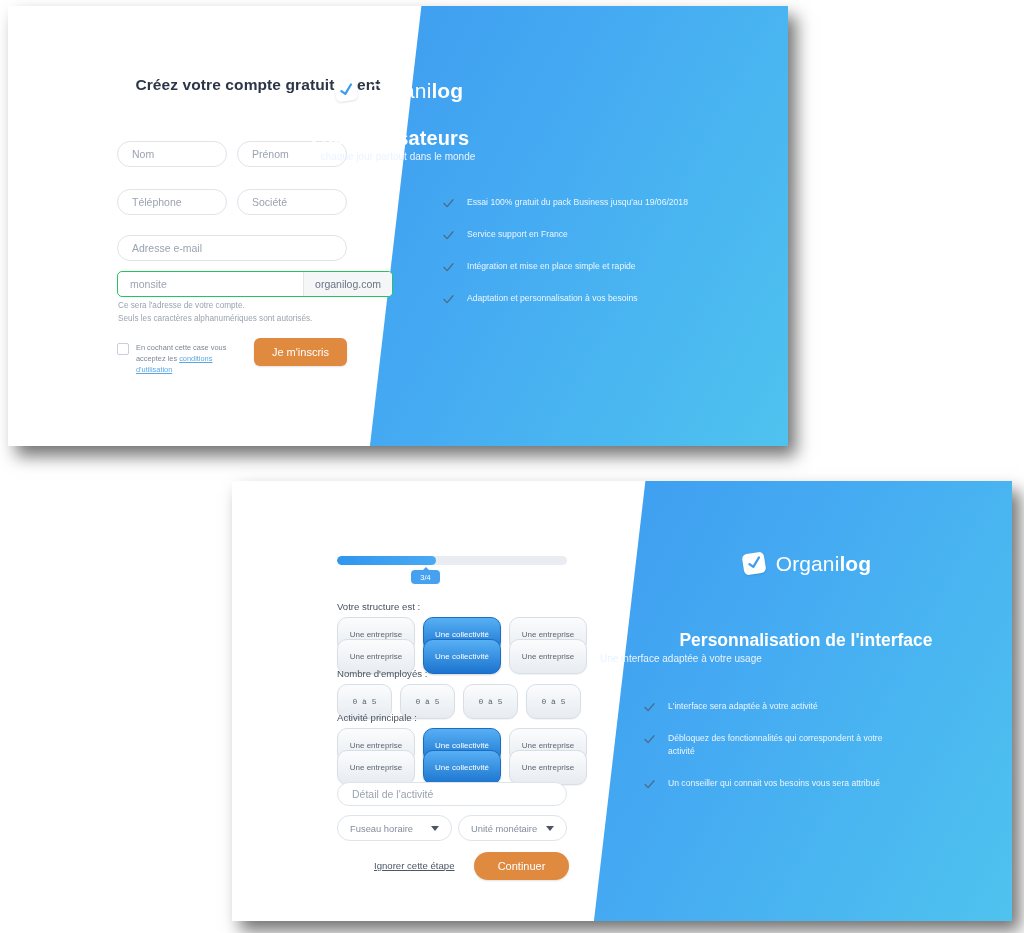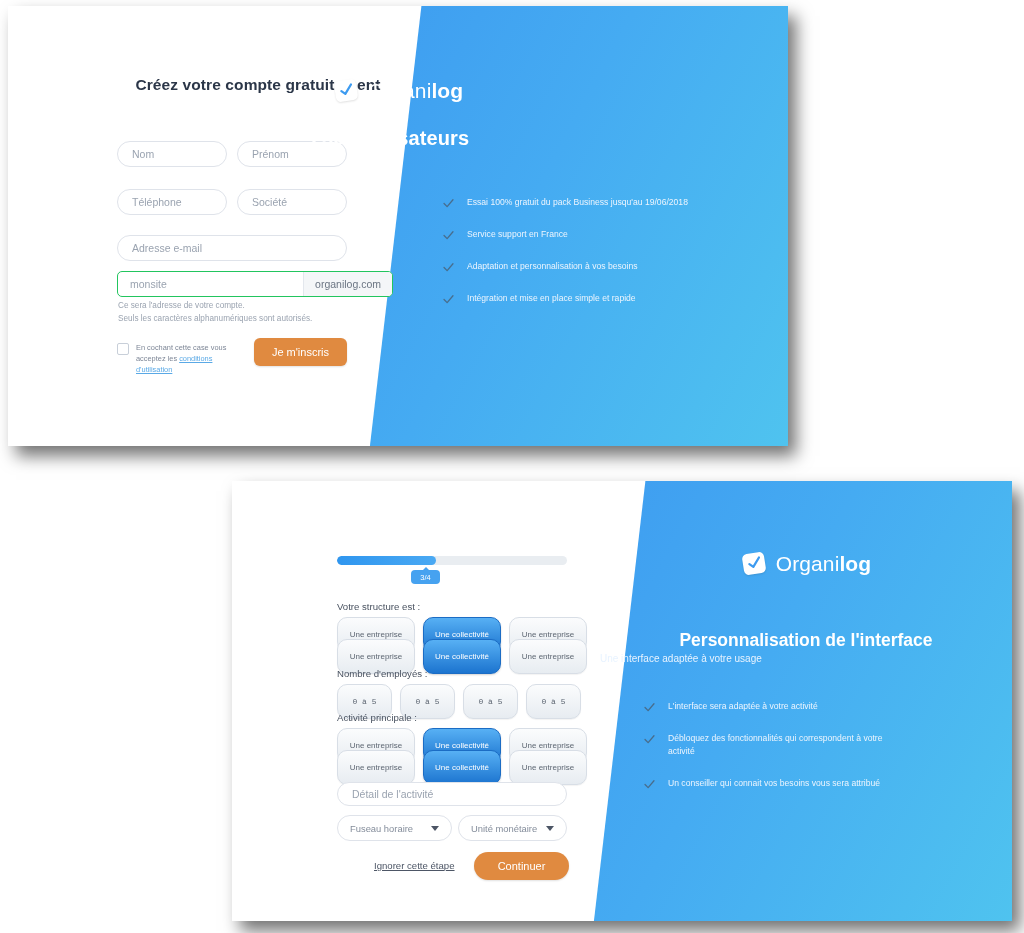--- a/index.html
+++ b/index.html
@@ -145,45 +145,46 @@
     <div class="logo-mark">
       <div class="sq"></div>
       <svg class="chk" viewBox="0 0 16 16">
         <path d="M2 8.4 L6 12.2 L14 2.6" stroke="#3d9bf0" stroke-width="2.6" fill="none" stroke-linecap="round" stroke-linejoin="round"></path>
       </svg>
     </div>
     <div class="logo-text"><span>Organi</span><b>log</b></div>
   </div>
 
   <div class="big-stat" style="top:121px">2500 utilisateurs</div>
+  <div class="sub-stat" style="top:145px">chaque jour partout dans le monde</div>
 
   <div class="bullets" id="signup-bullets" style="left:435px;top:190px;width:300px">
       <div class="bullet">
         <svg class="tick" viewBox="0 0 16 16">
           <path d="M1.5 8 L6 12.5 L14.5 2.5" stroke="#4a5a6b" stroke-width="1.9" fill="none" stroke-linecap="round" stroke-linejoin="round" opacity="0.75"></path>
         </svg>
         <div class="btxt">Essai 100% gratuit du pack Business jusqu'au 19/06/2018</div>
       </div>
       <div class="bullet">
         <svg class="tick" viewBox="0 0 16 16">
           <path d="M1.5 8 L6 12.5 L14.5 2.5" stroke="#4a5a6b" stroke-width="1.9" fill="none" stroke-linecap="round" stroke-linejoin="round" opacity="0.75"></path>
         </svg>
         <div class="btxt">Service support en France</div>
       </div>
       <div class="bullet">
         <svg class="tick" viewBox="0 0 16 16">
           <path d="M1.5 8 L6 12.5 L14.5 2.5" stroke="#4a5a6b" stroke-width="1.9" fill="none" stroke-linecap="round" stroke-linejoin="round" opacity="0.75"></path>
         </svg>
+        <div class="btxt">Intégration et mise en place simple et rapide</div>
+      </div>
+      <div class="bullet">
+        <svg class="tick" viewBox="0 0 16 16">
+          <path d="M1.5 8 L6 12.5 L14.5 2.5" stroke="#4a5a6b" stroke-width="1.9" fill="none" stroke-linecap="round" stroke-linejoin="round" opacity="0.75"></path>
+        </svg>
         <div class="btxt">Adaptation et personnalisation à vos besoins</div>
-      </div>
-      <div class="bullet">
-        <svg class="tick" viewBox="0 0 16 16">
-          <path d="M1.5 8 L6 12.5 L14.5 2.5" stroke="#4a5a6b" stroke-width="1.9" fill="none" stroke-linecap="round" stroke-linejoin="round" opacity="0.75"></path>
-        </svg>
-        <div class="btxt">Intégration et mise en place simple et rapide</div>
       </div>
     </div>
 </div>
 
 <div class="card" id="card-onboard">
   <div class="bluepanel"></div>
 </div>
 
 <div class="pbar">
   <div class="pbar-fill" id="pbar-fill" style="width: 43%;"></div>

